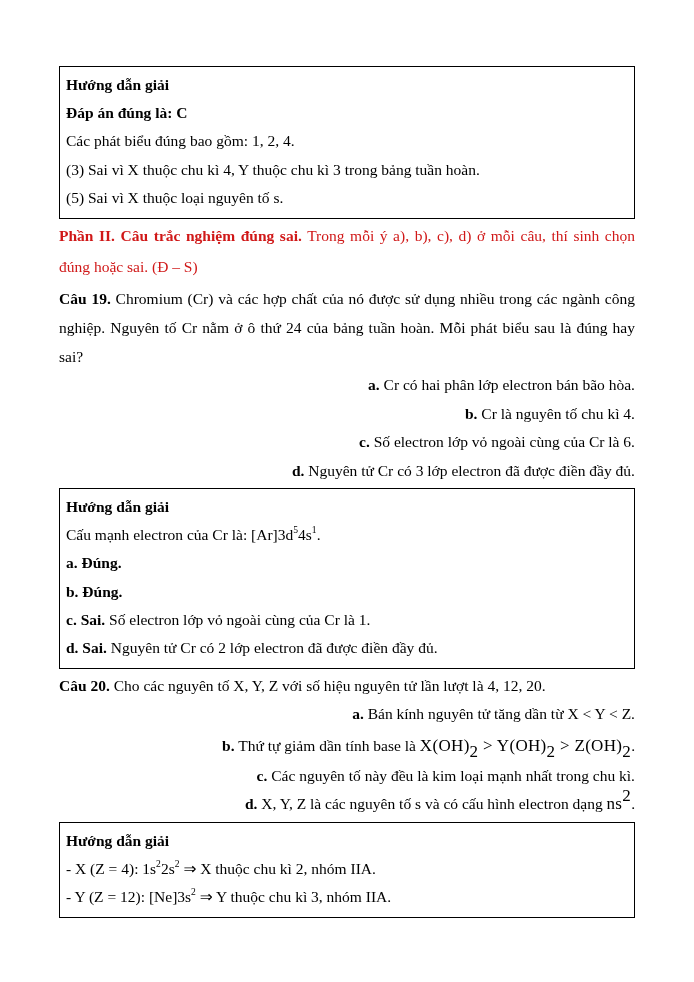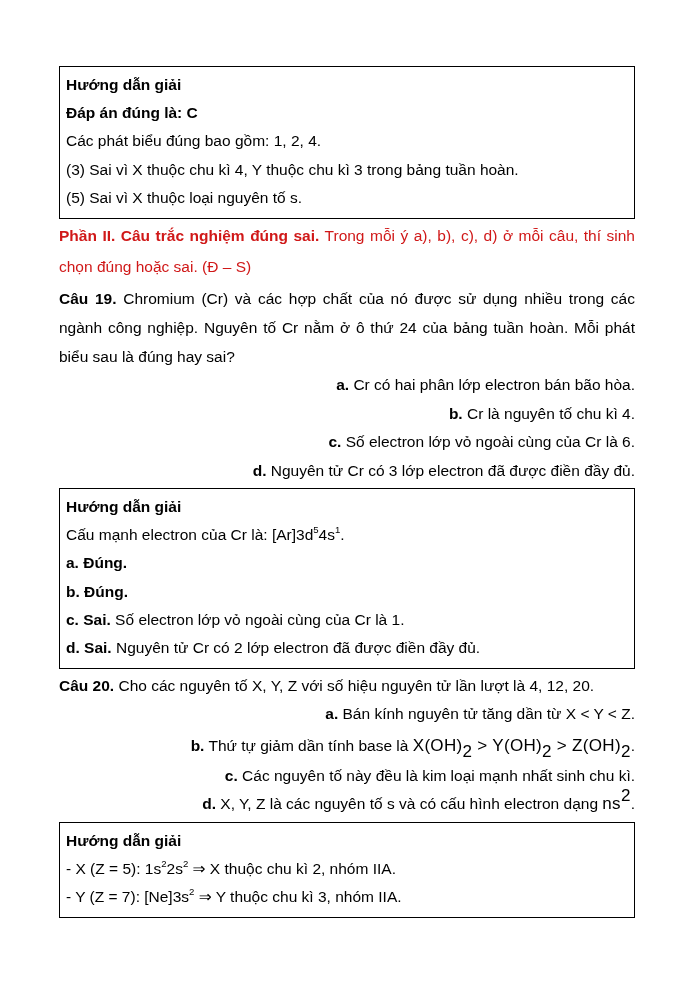--- a/index.html
+++ b/index.html
@@ -1,21 +1,21 @@
 <!DOCTYPE html>
 <html style="--red-color: #d01818;"><head>
 <meta charset="utf-8">
 <style>
   html,body{margin:0;padding:0;background:#ffffff;}
   body{width:694px;height:982px;overflow:hidden;}
   .page{
     box-sizing:border-box;
     width:694px;height:982px;
     padding:66px 59px 0 59px;
-    font-family:Liberation Sans, sans-serif;
+    font-family:Liberation Serif, serif;
     font-size:15.5px;
     color:#000;
   }
   .box{
     border:1.5px solid #000;
     padding:4px 6px 6px 6px;
     line-height:28.2px;
     margin:0 0 2px 0;
   }
   .box .line{text-align:left;}
@@ -57,22 +57,22 @@
     <div class="line"><span>Cấu mạnh electron của Cr là: [Ar]3d</span><sup>5</sup><span>4s</span><sup>1</sup><span>.</span></div>
     <div class="line"><span class="b">a. Đúng.</span></div>
     <div class="line"><span class="b">b. Đúng.</span></div>
     <div class="line"><span class="b">c. Sai.</span><span> Số electron lớp vỏ ngoài cùng của Cr là 1.</span></div>
     <div class="line"><span class="b">d. Sai.</span><span> Nguyên tử Cr có 2 lớp electron đã được điền đầy đủ.</span></div>
   </section>
 
   <p class="para"><span class="b">Câu 20.</span><span> Cho các nguyên tố X, Y, Z với số hiệu nguyên tử lần lượt là 4, 12, 20.</span></p>
   <div class="stmt"><span class="b">a.</span><span> Bán kính nguyên tử tăng dần từ X &lt; Y &lt; Z.</span></div>
   <div class="stmt math-line"><span class="b">b.</span><span> Thứ tự giảm dần tính base là </span><span class="math">X(OH)</span><sub class="math">2</sub><span class="math"> &gt; </span><span class="math">Y(OH)</span><sub class="math">2</sub><span class="math"> &gt; </span><span class="math">Z(OH)</span><sub class="math">2</sub><span>.</span></div>
-  <div class="stmt"><span class="b">c.</span><span> Các nguyên tố này đều là kim loại mạnh nhất sinh chu kì.</span></div>
+  <div class="stmt"><span class="b">c.</span><span> Các nguyên tố này đều là kim loại mạnh nhất trong chu kì.</span></div>
   <div class="stmt"><span class="b">d.</span><span> X, Y, Z là các nguyên tố s và có cấu hình electron dạng </span><span class="math">ns</span><sup class="math">2</sup><span>.</span></div>
 
   <section class="box gap-before-box">
     <div class="line"><span class="b">Hướng dẫn giải</span></div>
-    <div class="line"><span>- X (Z = 5): 1s</span><sup>2</sup><span>2s</span><sup>2</sup><span> ⇒ X thuộc chu kì 2, nhóm IIA.</span></div>
-    <div class="line"><span>- Y (Z = 7): [Ne]3s</span><sup>2</sup><span> ⇒ Y thuộc chu kì 3, nhóm IIA.</span></div>
+    <div class="line"><span>- X (Z = 4): 1s</span><sup>2</sup><span>2s</span><sup>2</sup><span> ⇒ X thuộc chu kì 2, nhóm IIA.</span></div>
+    <div class="line"><span>- Y (Z = 12): [Ne]3s</span><sup>2</sup><span> ⇒ Y thuộc chu kì 3, nhóm IIA.</span></div>
   </section>
 
 </div>
 
 </body></html>

